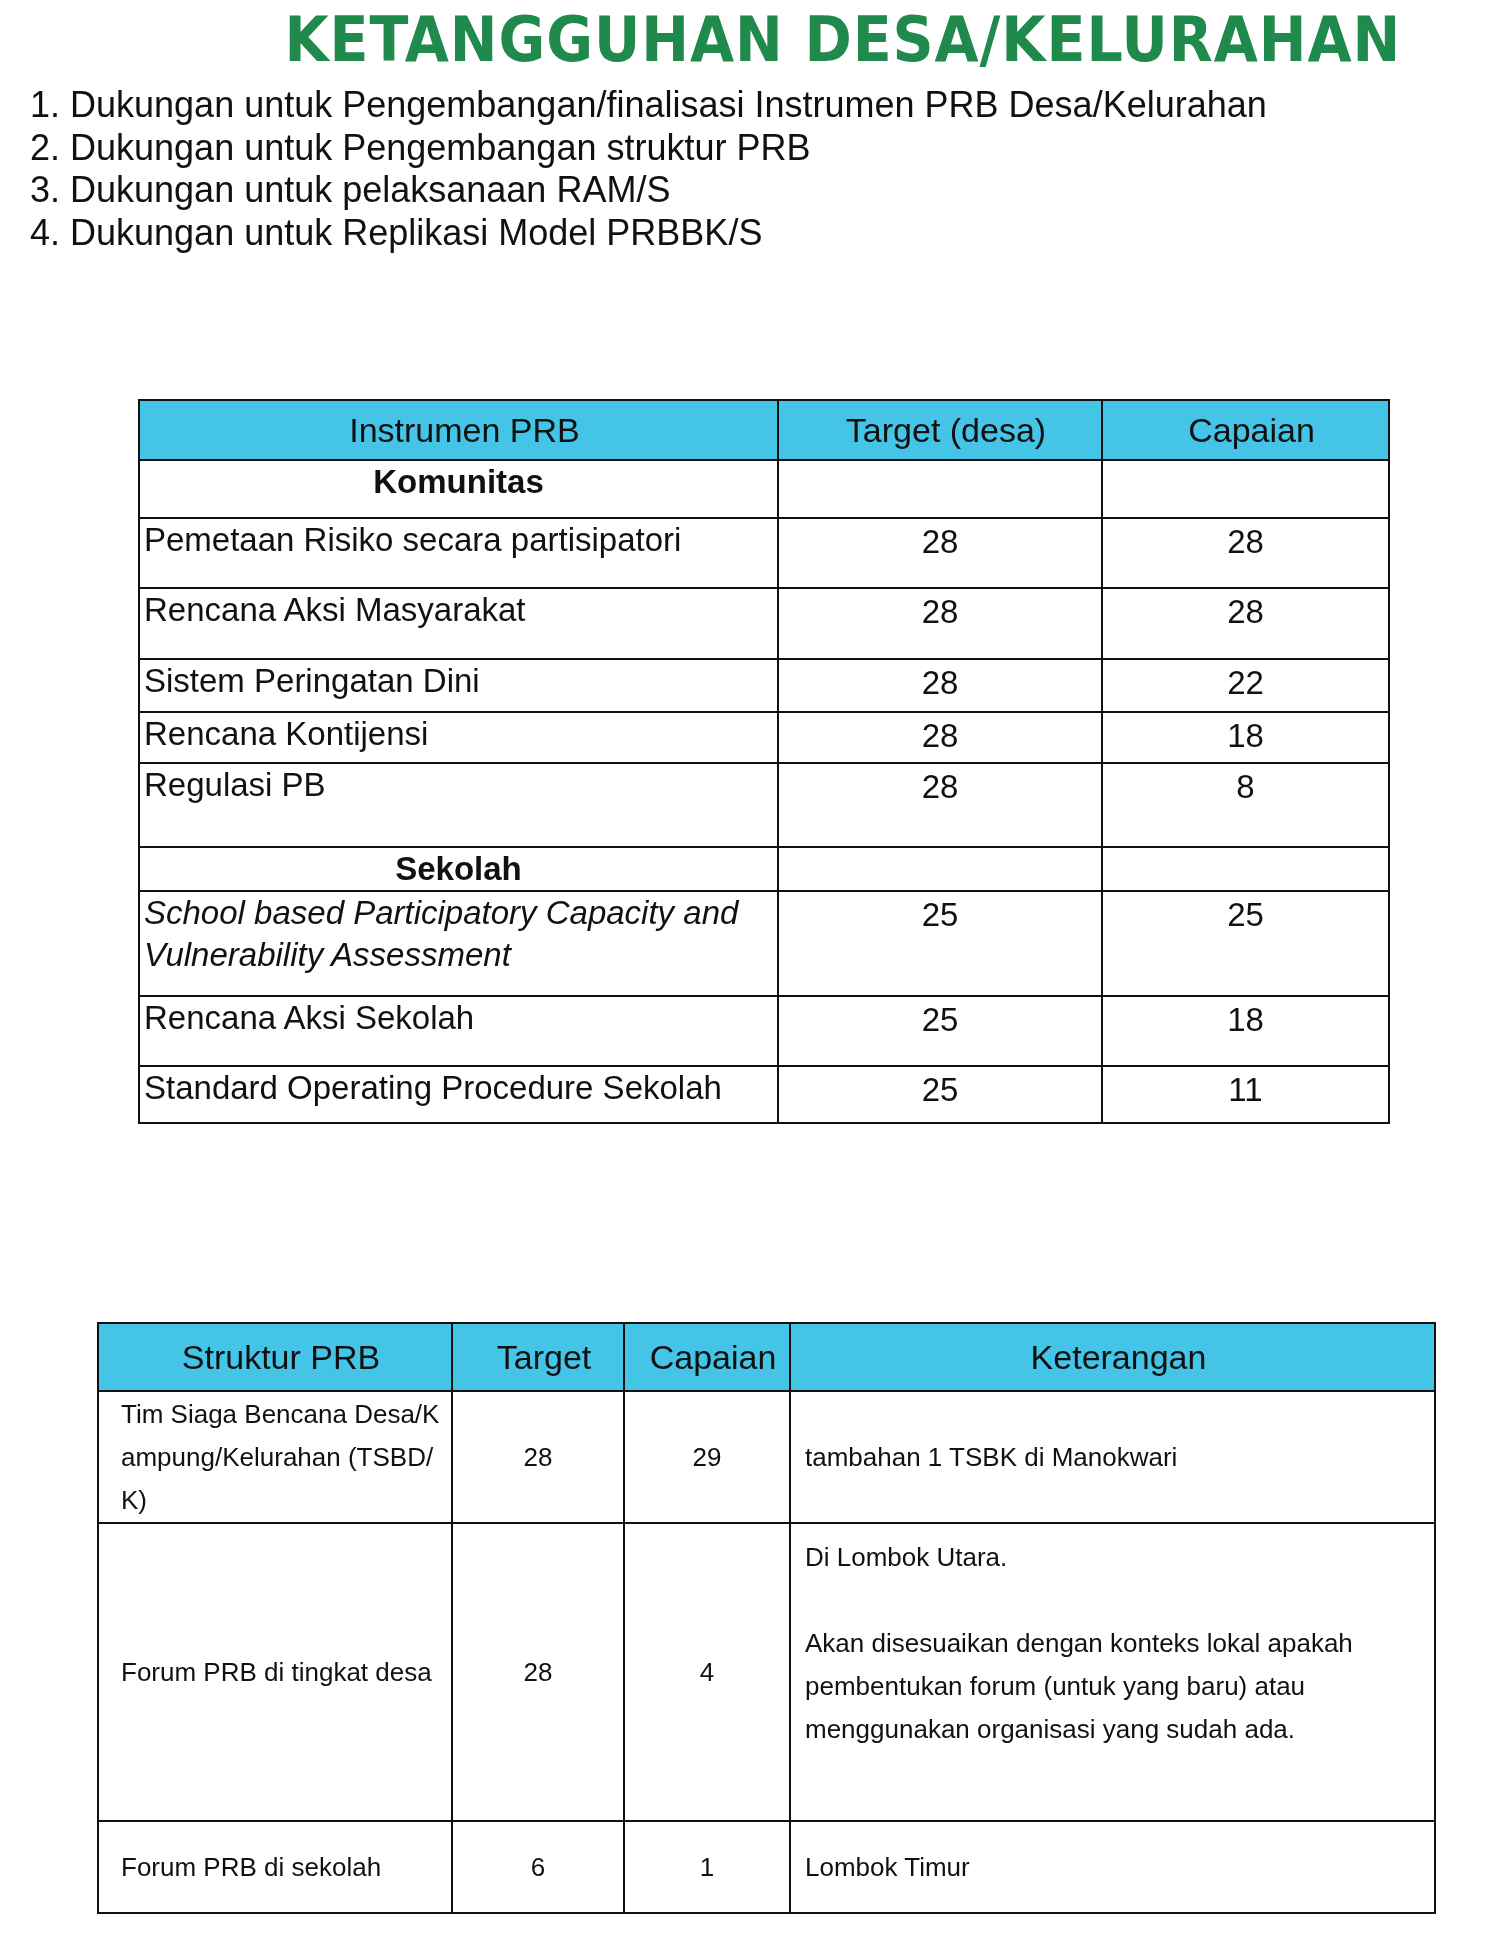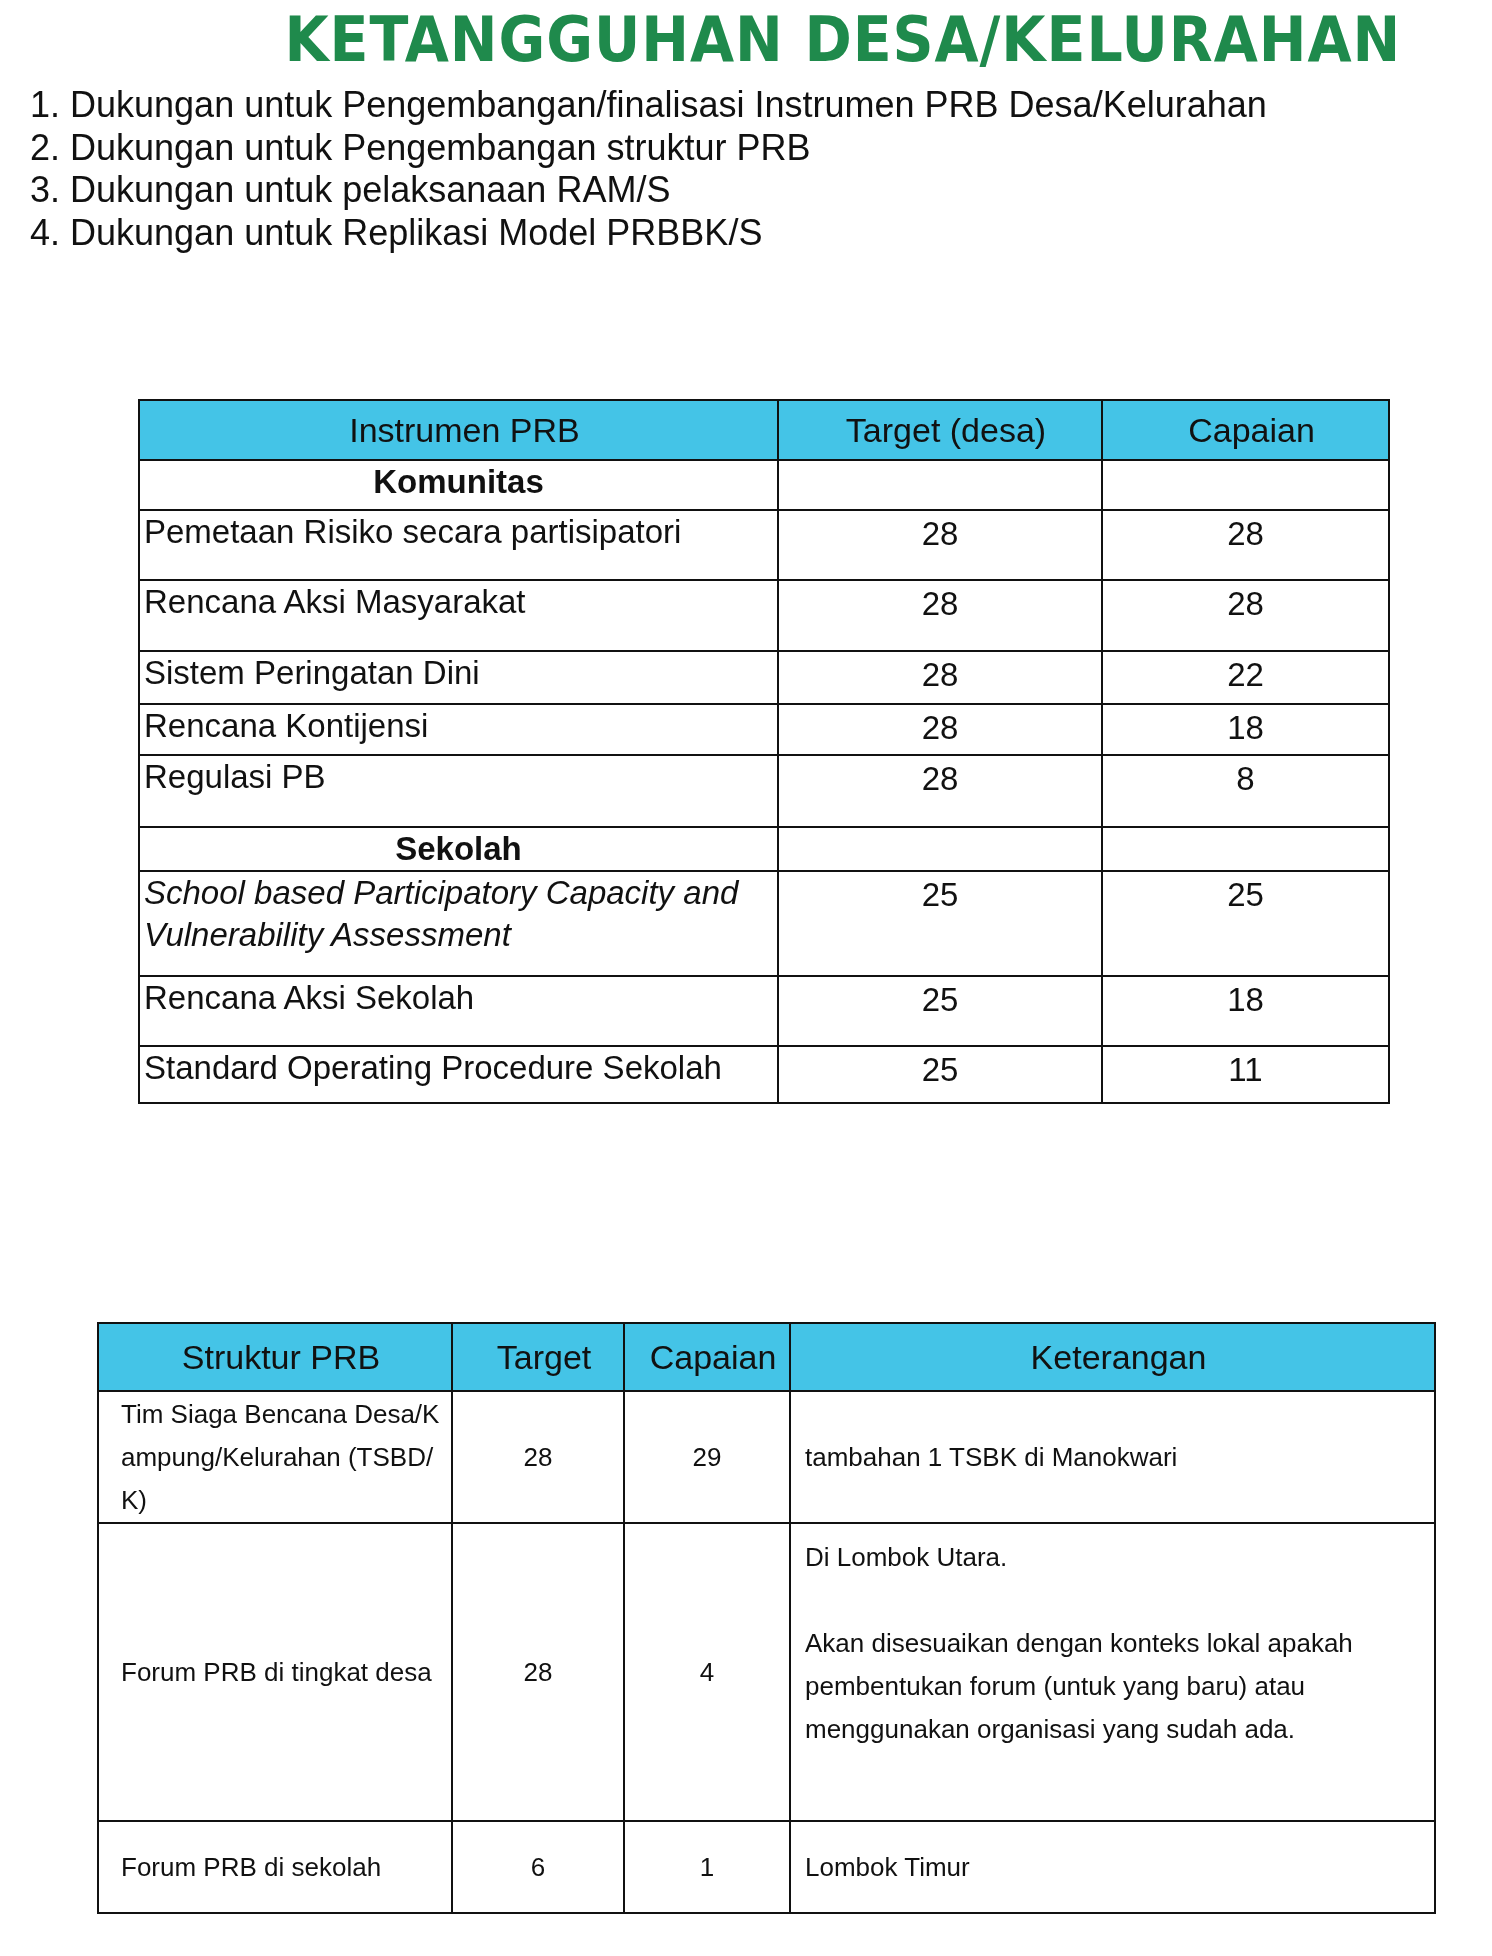--- a/index.html
+++ b/index.html
@@ -54,21 +54,21 @@
       <col class="c3">
     </colgroup>
   <thead>
     <tr>
       <th>Instrumen PRB</th>
       <th>Target (desa)</th>
       <th>Capaian</th>
     </tr>
   </thead>
   <tbody>
-    <tr style="height:50px">
+    <tr style="height:58px">
       <td class="section">Komunitas</td>
       <td></td>
       <td></td>
     </tr>
     <tr style="height:70px">
       <td class="name">Pemetaan Risiko secara partisipatori</td>
       <td class="num">28</td>
       <td class="num">28</td>
     </tr>
     <tr style="height:71px">
@@ -79,21 +79,21 @@
     <tr style="height:53px">
       <td class="name">Sistem Peringatan Dini</td>
       <td class="num">28</td>
       <td class="num">22</td>
     </tr>
     <tr style="height:51px">
       <td class="name">Rencana Kontijensi</td>
       <td class="num">28</td>
       <td class="num">18</td>
     </tr>
-    <tr style="height:72px">
+    <tr style="height:84px">
       <td class="name">Regulasi PB</td>
       <td class="num">28</td>
       <td class="num">8</td>
     </tr>
     <tr style="height:44px">
       <td class="section">Sekolah</td>
       <td></td>
       <td></td>
     </tr>
     <tr style="height:105px">

